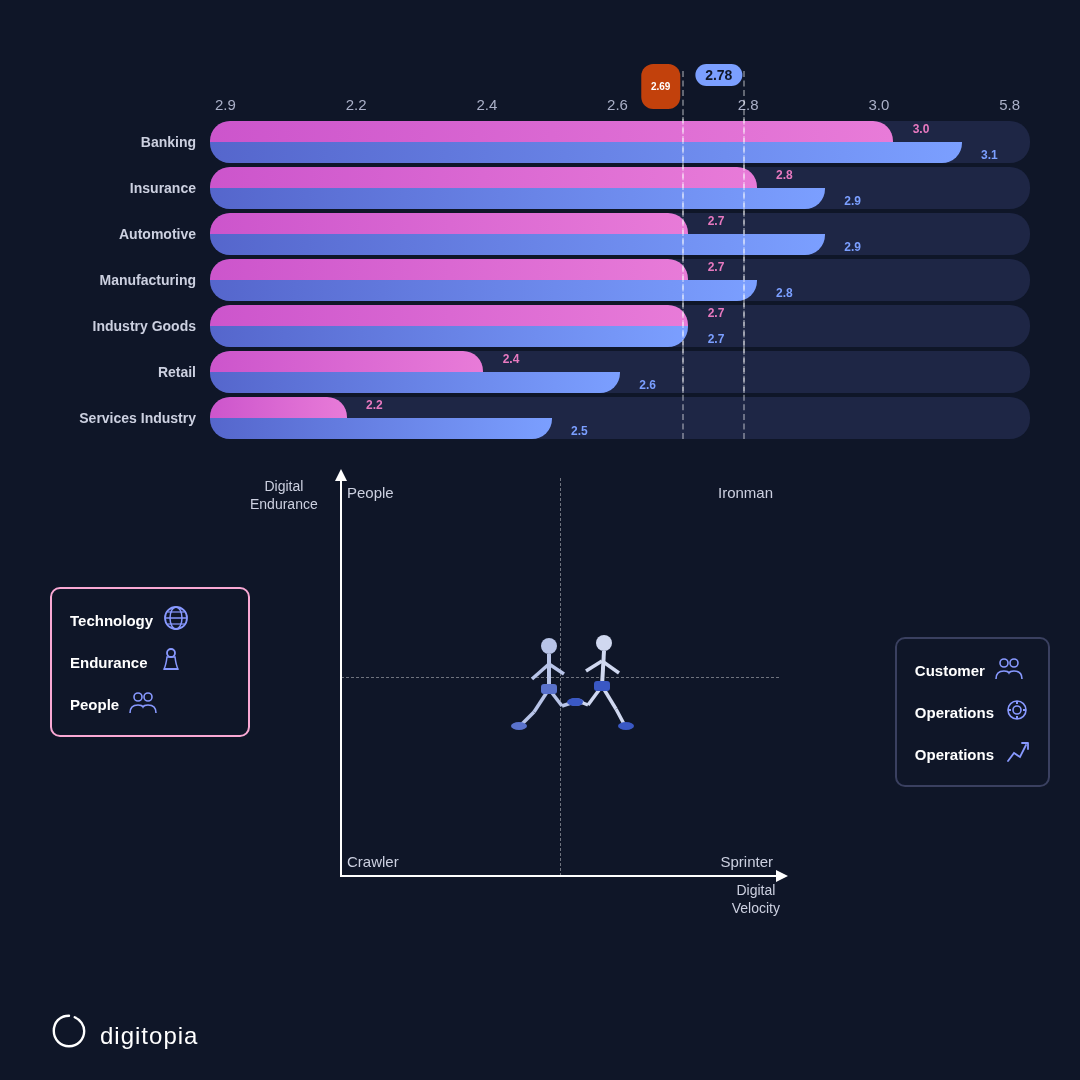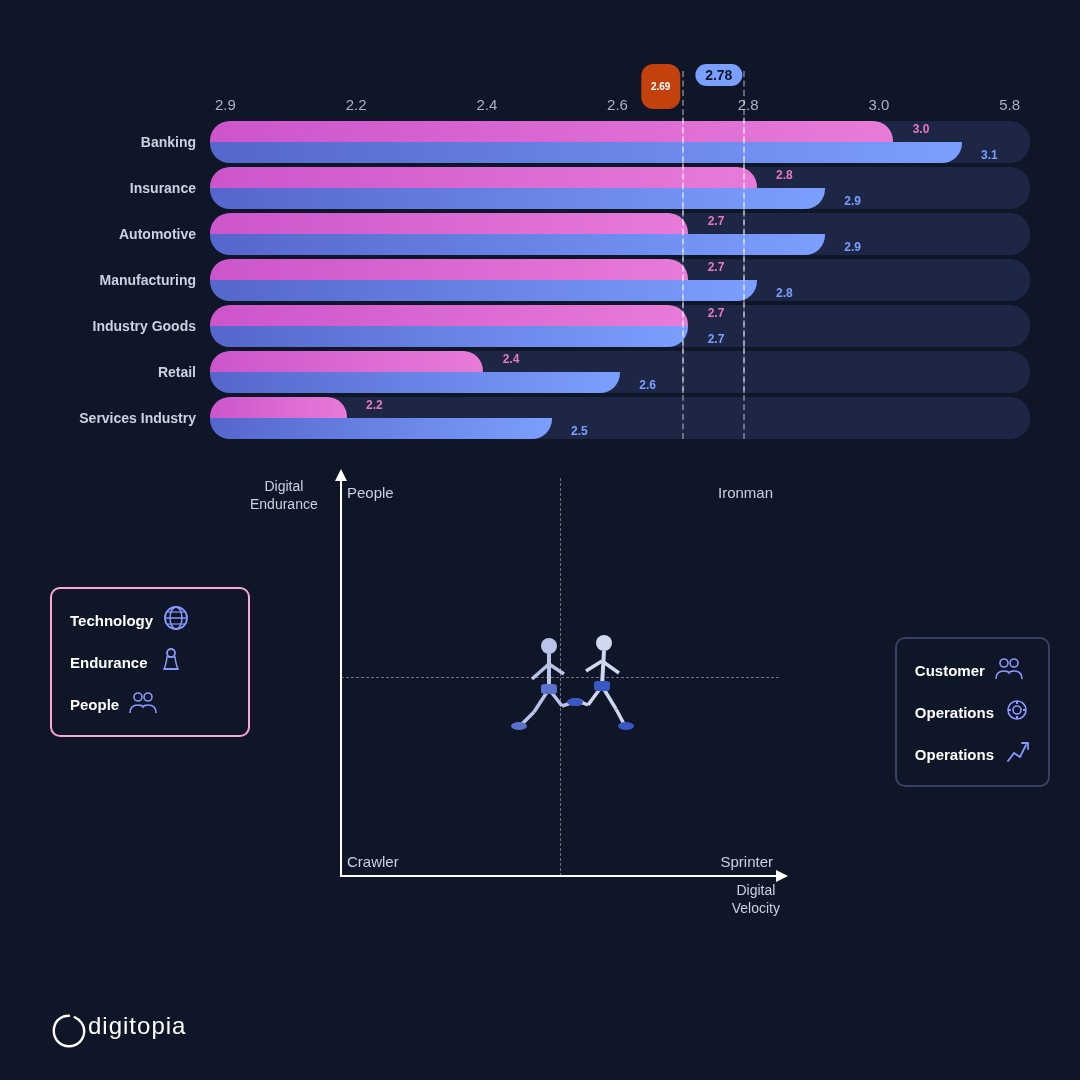--- a/index.html
+++ b/index.html
@@ -261,21 +261,22 @@
       width: 160px;
       height: 140px;
     }
 
     
     .logo-section {
       position: absolute;
       bottom: 30px;
       left: 50px;
       display: flex;
-      align-items: flex-start;
+      align-items: flex-end;
+      gap: 12px;
     }
     .logo-shape {
       width: 38px;
       height: 38px;
     }
     .logo-text {
       font-size: 24px;
       font-weight: 400;
       color: white;
       letter-spacing: 1px;

